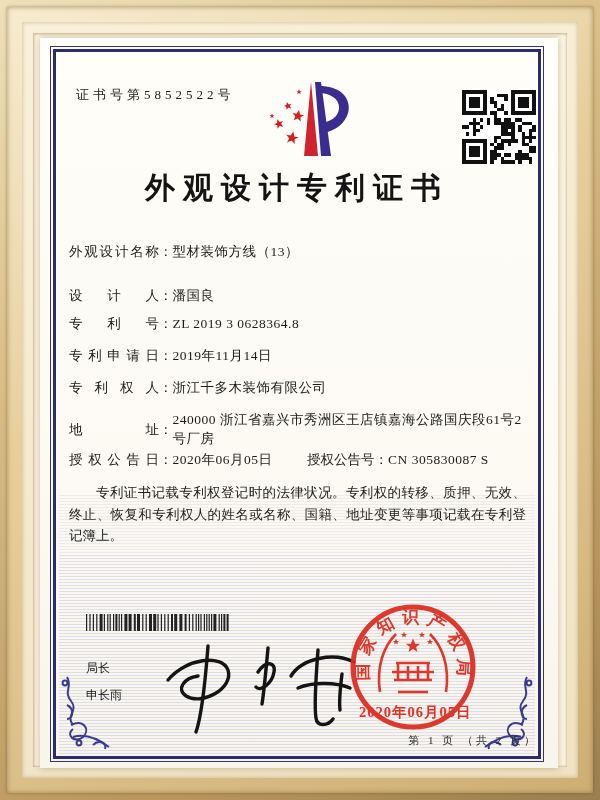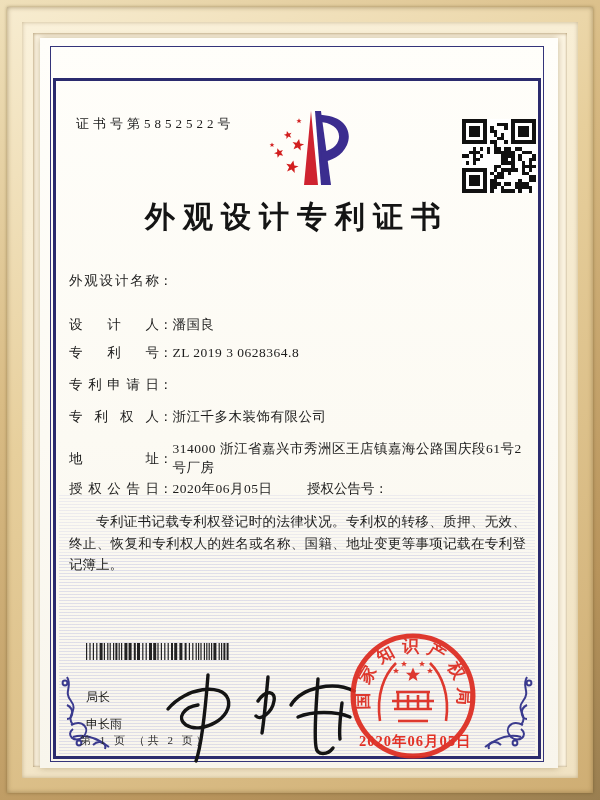--- a/index.html
+++ b/index.html
@@ -11,21 +11,21 @@
     box-shadow:inset 0 0 5px rgba(110,84,40,.55), 0 0 3px rgba(90,70,30,.5);}
   .f-cream{position:absolute;inset:22px;background:linear-gradient(160deg,#faf1da,#f0e2c2);
     box-shadow:inset 0 0 4px rgba(140,110,60,.45);}
   .f-lip{position:absolute;inset:33px;background:#fdf6e4;
     box-shadow:inset 1px 1px 3px rgba(150,120,70,.55), inset -1px -1px 2px rgba(150,120,70,.3);}
   .paper{position:absolute;left:40px;top:38px;right:42px;bottom:32px;
     background:linear-gradient(180deg,#fffefa 0%,#fcfaf3 55%,#f8f5ec 100%);
     box-shadow:0 0 7px rgba(120,95,50,.4);}
   
   .b-outer{position:absolute;left:10px;top:8px;right:14px;bottom:6px;border:1px solid #34347a;}
-  .b-inner{position:absolute;inset:2px;border:3px solid #2b2b6e;margin-top:29px;}
+  .b-inner{position:absolute;inset:2px;border:3px solid #2b2b6e;}
   .content{position:absolute;inset:0;}
   
   .guilloche{position:absolute;left:3px;right:3px;bottom:1px;height:200px;z-index:0;
     background:
       repeating-linear-gradient(180deg, rgba(128,132,208,.26) 0 1px, rgba(128,132,208,0) 1px 3px);
     opacity:.85;}
   .guilloche2{position:absolute;left:3px;right:3px;bottom:201px;height:60px;z-index:0;
     background:repeating-linear-gradient(180deg, rgba(128,132,208,.12) 0 1px, rgba(128,132,208,0) 1px 3px);}
   .z{position:absolute;z-index:2;}
   .cert-no{left:20px;top:34px;font-size:13px;letter-spacing:4px;color:#1c1c1c;}
@@ -45,21 +45,21 @@
   .grant-left{width:238px;display:flex;flex:none;}
   .grant-right{display:flex;flex:1;}
   .body-text{left:13px;right:12px;top:430px;font-size:13.5px;line-height:21.5px;
     text-align:justify;color:#1e1e1e;}
   .body-text p{margin:0;text-indent:2em;}
   .barcode{left:30px;top:562px;width:145px;height:17px;}
   .signer{left:30px;top:603px;font-size:12px;line-height:27px;color:#161616;}
   .signature{left:90px;top:580px;width:235px;height:115px;}
   .seal{left:290px;top:548px;width:134px;height:134px;opacity:.93;}
   .seal-date{left:303px;top:651px;font-size:14.5px;font-weight:700;color:#e23126;letter-spacing:1px;}
-  .footer{left:8px;right:0;bottom:8px;text-align:left;font-size:11px;letter-spacing:3px;color:#2a2a2a;padding-left:16px;}
+  .footer{left:0;right:0;bottom:8px;text-align:right;font-size:11px;letter-spacing:3px;color:#2a2a2a;}
   .fl-br{right:3px;bottom:5px;width:58px;height:76px;}
   .fl-bl{left:3px;bottom:5px;width:58px;height:76px;transform:scaleX(-1);}
 </style>
 </head>
 <body>
 
 <div class="scene">
   <div class="f-edge"></div>
   <div class="f-gold"></div>
   <div class="f-cream"></div>
@@ -223,54 +223,57 @@
               <rect x="1" y="15" width="5" height="5" fill="#fff"></rect>
               <rect x="2" y="16" width="3" height="3" fill="#111"></rect>
             </svg>
 
           <div class="z title">外观设计专利证书</div>
 
           <div class="z fields">
             <div class="frow r-name">
               <span class="flabel">外观设计名称</span>
                 <span class="colon">：</span>
+              <span class="fval">型材装饰方线（13）</span>
             </div>
             <div class="frow r-designer">
               <span class="flabel">设计人</span>
                 <span class="colon">：</span>
               <span class="fval">潘国良</span>
             </div>
             <div class="frow">
               <span class="flabel">专利号</span>
                 <span class="colon">：</span>
               <span class="fval">ZL 2019 3 0628364.8</span>
             </div>
             <div class="frow">
               <span class="flabel">专利申请日</span>
                 <span class="colon">：</span>
+              <span class="fval">2019年11月14日</span>
             </div>
             <div class="frow">
               <span class="flabel">专利权人</span>
                 <span class="colon">：</span>
               <span class="fval">浙江千多木装饰有限公司</span>
             </div>
             <div class="frow r-addr">
               <span class="flabel">地址</span>
                 <span class="colon">：</span>
-              <span class="fval">314000 浙江省嘉兴市秀洲区王店镇嘉海公路国庆段61号2号厂房</span>
+              <span class="fval">240000 浙江省嘉兴市秀洲区王店镇嘉海公路国庆段61号2号厂房</span>
             </div>
             <div class="frow grant">
               <span class="grant-left">
                 <span class="flabel">授权公告日</span>
                   <span class="colon">：</span>
                 <span class="fval">2020年06月05日</span>
               </span>
               <span class="grant-right">
                 <span>授权公告号</span>
                   <span class="colon">：</span>
+                <span class="fval">CN 305830087 S</span>
               </span>
             </div>
           </div>
 
           <div class="z body-text">
             <p>专利证书记载专利权登记时的法律状况。专利权的转移、质押、无效、终止、恢复和专利权人的姓名或名称、国籍、地址变更等事项记载在专利登记簿上。</p>
           </div>
 
           <svg class="z barcode" id="barcode" viewBox="0 0 145 17" preserveAspectRatio="none">
               <rect x="0" y="0" width="1.2" height="17" fill="#222"></rect>

